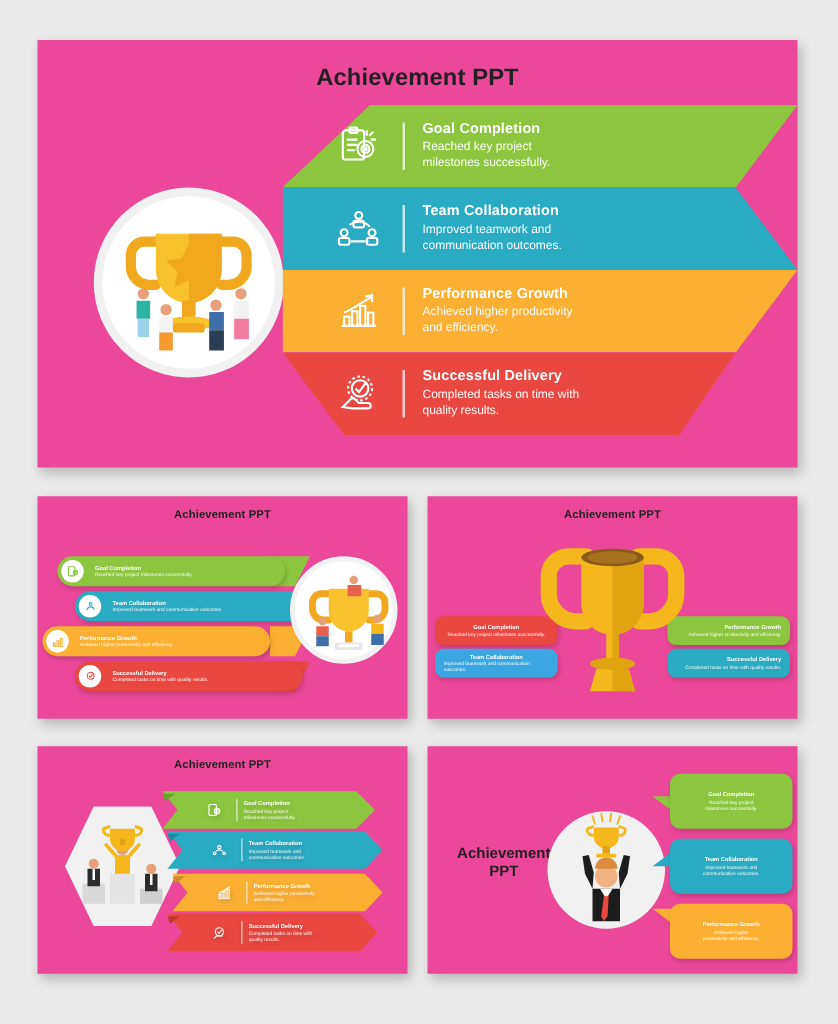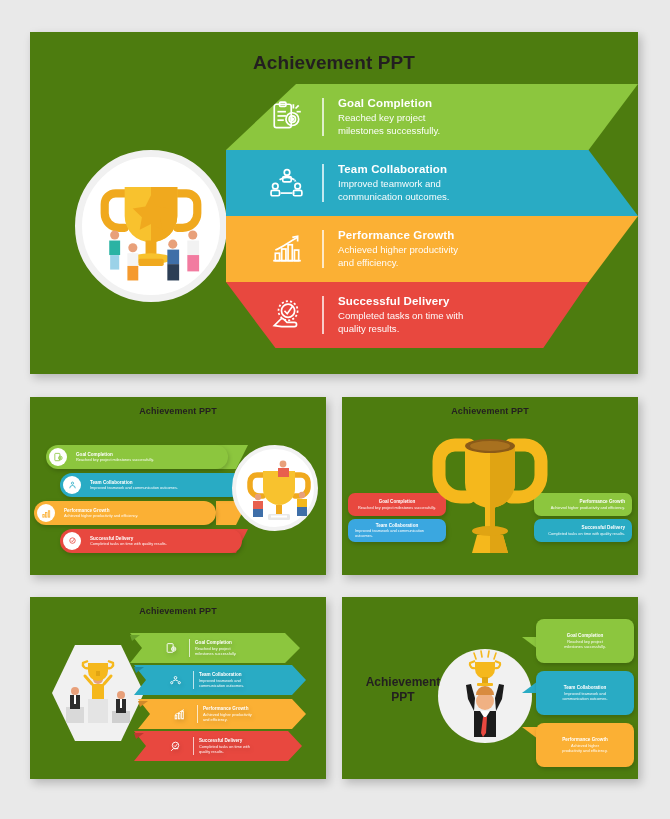--- a/index.html
+++ b/index.html
@@ -7,21 +7,21 @@
     width: 670px; height: 819px;
     background: #e9e9e9;
     font-family: "Liberation Sans", sans-serif;
     overflow: hidden;
   }
   .page { position: relative; width: 670px; height: 819px; }
 
   
   .slide {
     position: absolute;
-    background: #4d7c0f;
+    background: #ec4899;
     box-shadow: 3px 4px 9px rgba(0,0,0,0.22);
     overflow: hidden;
   }
   #slide-main { left: 30px; top: 32px; width: 608px; height: 342px; }
   #slide-2 { left: 30px; top: 397px; width: 296px; height: 178px; }
   #slide-3 { left: 342px; top: 397px; width: 296px; height: 178px; }
   #slide-4 { left: 30px; top: 597px; width: 296px; height: 182px; }
   #slide-5 { left: 342px; top: 597px; width: 296px; height: 182px; }
 
   .slide-title {

